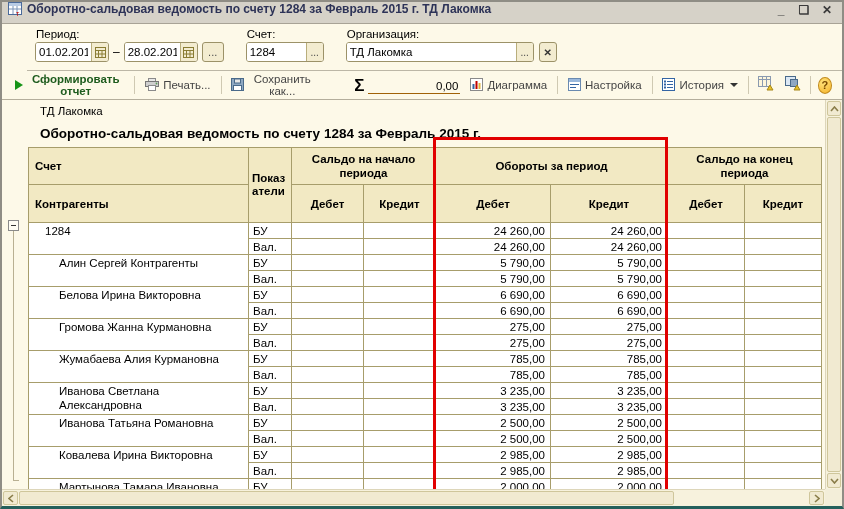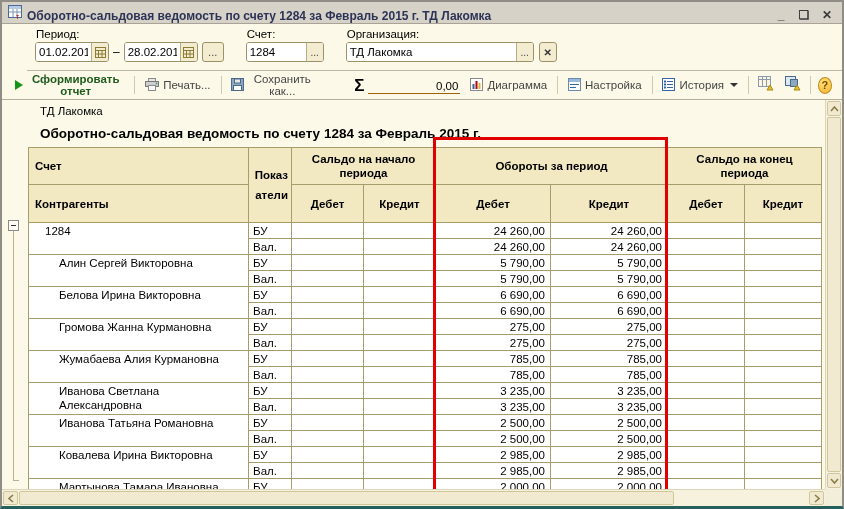--- a/index.html
+++ b/index.html
@@ -6,21 +6,21 @@
   html,body { background:#e8e8e8; font-family:"Liberation Sans", sans-serif; }
   .window{
     width:844px; height:509px; position:relative; overflow:hidden;
     background:#fdf9e8;
     border:2px solid #8f8d85; border-bottom:3px solid #24605c;
     display:flex; flex-direction:column;
   }
   
   .titlebar{
     height:22px; flex:0 0 22px; background:#d6d2c8; border-bottom:1px solid #a8a396;
-    display:flex; align-items:flex-end; padding:0 6px; gap:5px;
+    display:flex; align-items:flex-start; padding:0 6px; gap:5px;
   }
   .titlebar .ttl{ flex:1; font-size:12px; font-weight:bold; color:#2d3357;
     white-space:nowrap; overflow:hidden; }
   .winbtn{ width:18px; height:16px; border:none; background:transparent; color:#3a3a3a;
     font-size:12px; font-weight:bold; line-height:14px; cursor:default; text-align:center; padding:0;}
   
   .filters{
     flex:0 0 47px; padding:3px 8px 0 8px; border-bottom:1px solid #bcb7a6;
     display:flex; align-items:flex-start; gap:22px; background:#fdf9e8;margin-left:25px;
   }
@@ -64,21 +64,21 @@
   .expander .minus{ position:absolute; left:2px; top:4px; width:5px; height:1px; background:#333; }
   .treeline{ position:absolute; left:11px; top:131px; width:1px; height:249px; background:#b9b092;}
   .treefoot{ position:absolute; left:11px; top:380px; width:6px; height:1px; background:#b9b092;}
   .rbody{ position:absolute; left:26px; top:0; right:17px; bottom:17px; overflow:hidden; }
   .orgline{ font-size:11.5px; color:#000; margin:4px 0 0 12px; line-height:15px;}
   .rtitle{ font-size:13.5px; font-weight:bold; color:#000; margin:5px 0 4px 12px; line-height:19px; white-space:nowrap;}
   table.rep{ border-collapse:collapse; table-layout:fixed; width:793px; }
   table.rep th, table.rep td{ border:1px solid #a79d6b; font-size:11.5px; overflow:hidden; }
   table.rep thead th{ background:#f2e9c3; font-weight:bold; color:#000; }
   .h-name{ text-align:left; padding:12px 6px; }
-  .h-ind{ text-align:right; padding:0 3px; word-break:break-all; line-height:20px;}
+  .h-ind{ text-align:left; padding:0 3px; word-break:break-all; line-height:13px;}
   .h-grp{ text-align:center; padding:0 4px; line-height:14px;}
   .h-sub{ text-align:center; }
   tr.hr1 th{ height:32px; } tr.hr2 th{ height:38px; }
   tbody tr{ height:16px; }
   tbody td{ background:#fff; line-height:14px; }
   td.c-name{ vertical-align:top; padding:1px 4px 0 4px; }
   td.c-name.lvl1{ padding-left:16px; }
   td.c-name.lvl2{ padding-left:30px; }
   td.c-ind{ padding:0 4px; }
   td.c-num{ text-align:right; padding:0 5px; }
@@ -330,21 +330,21 @@
             <tr>
               <td class="c-ind">Вал.</td>
               <td class="c-num"></td>
               <td class="c-num"></td>
               <td class="c-num">24 260,00</td>
               <td class="c-num">24 260,00</td>
               <td class="c-num"></td>
               <td class="c-num"></td>
             </tr>
             <tr>
-              <td class="c-name lvl2" rowspan="2">Алин Сергей Викторовна</td>
+              <td class="c-name lvl2" rowspan="2">Алин Сергей Контрагенты</td>
               <td class="c-ind">БУ</td>
               <td class="c-num"></td>
               <td class="c-num"></td>
               <td class="c-num">5 790,00</td>
               <td class="c-num">5 790,00</td>
               <td class="c-num"></td>
               <td class="c-num"></td>
             </tr>
             <tr>
               <td class="c-ind">Вал.</td>

